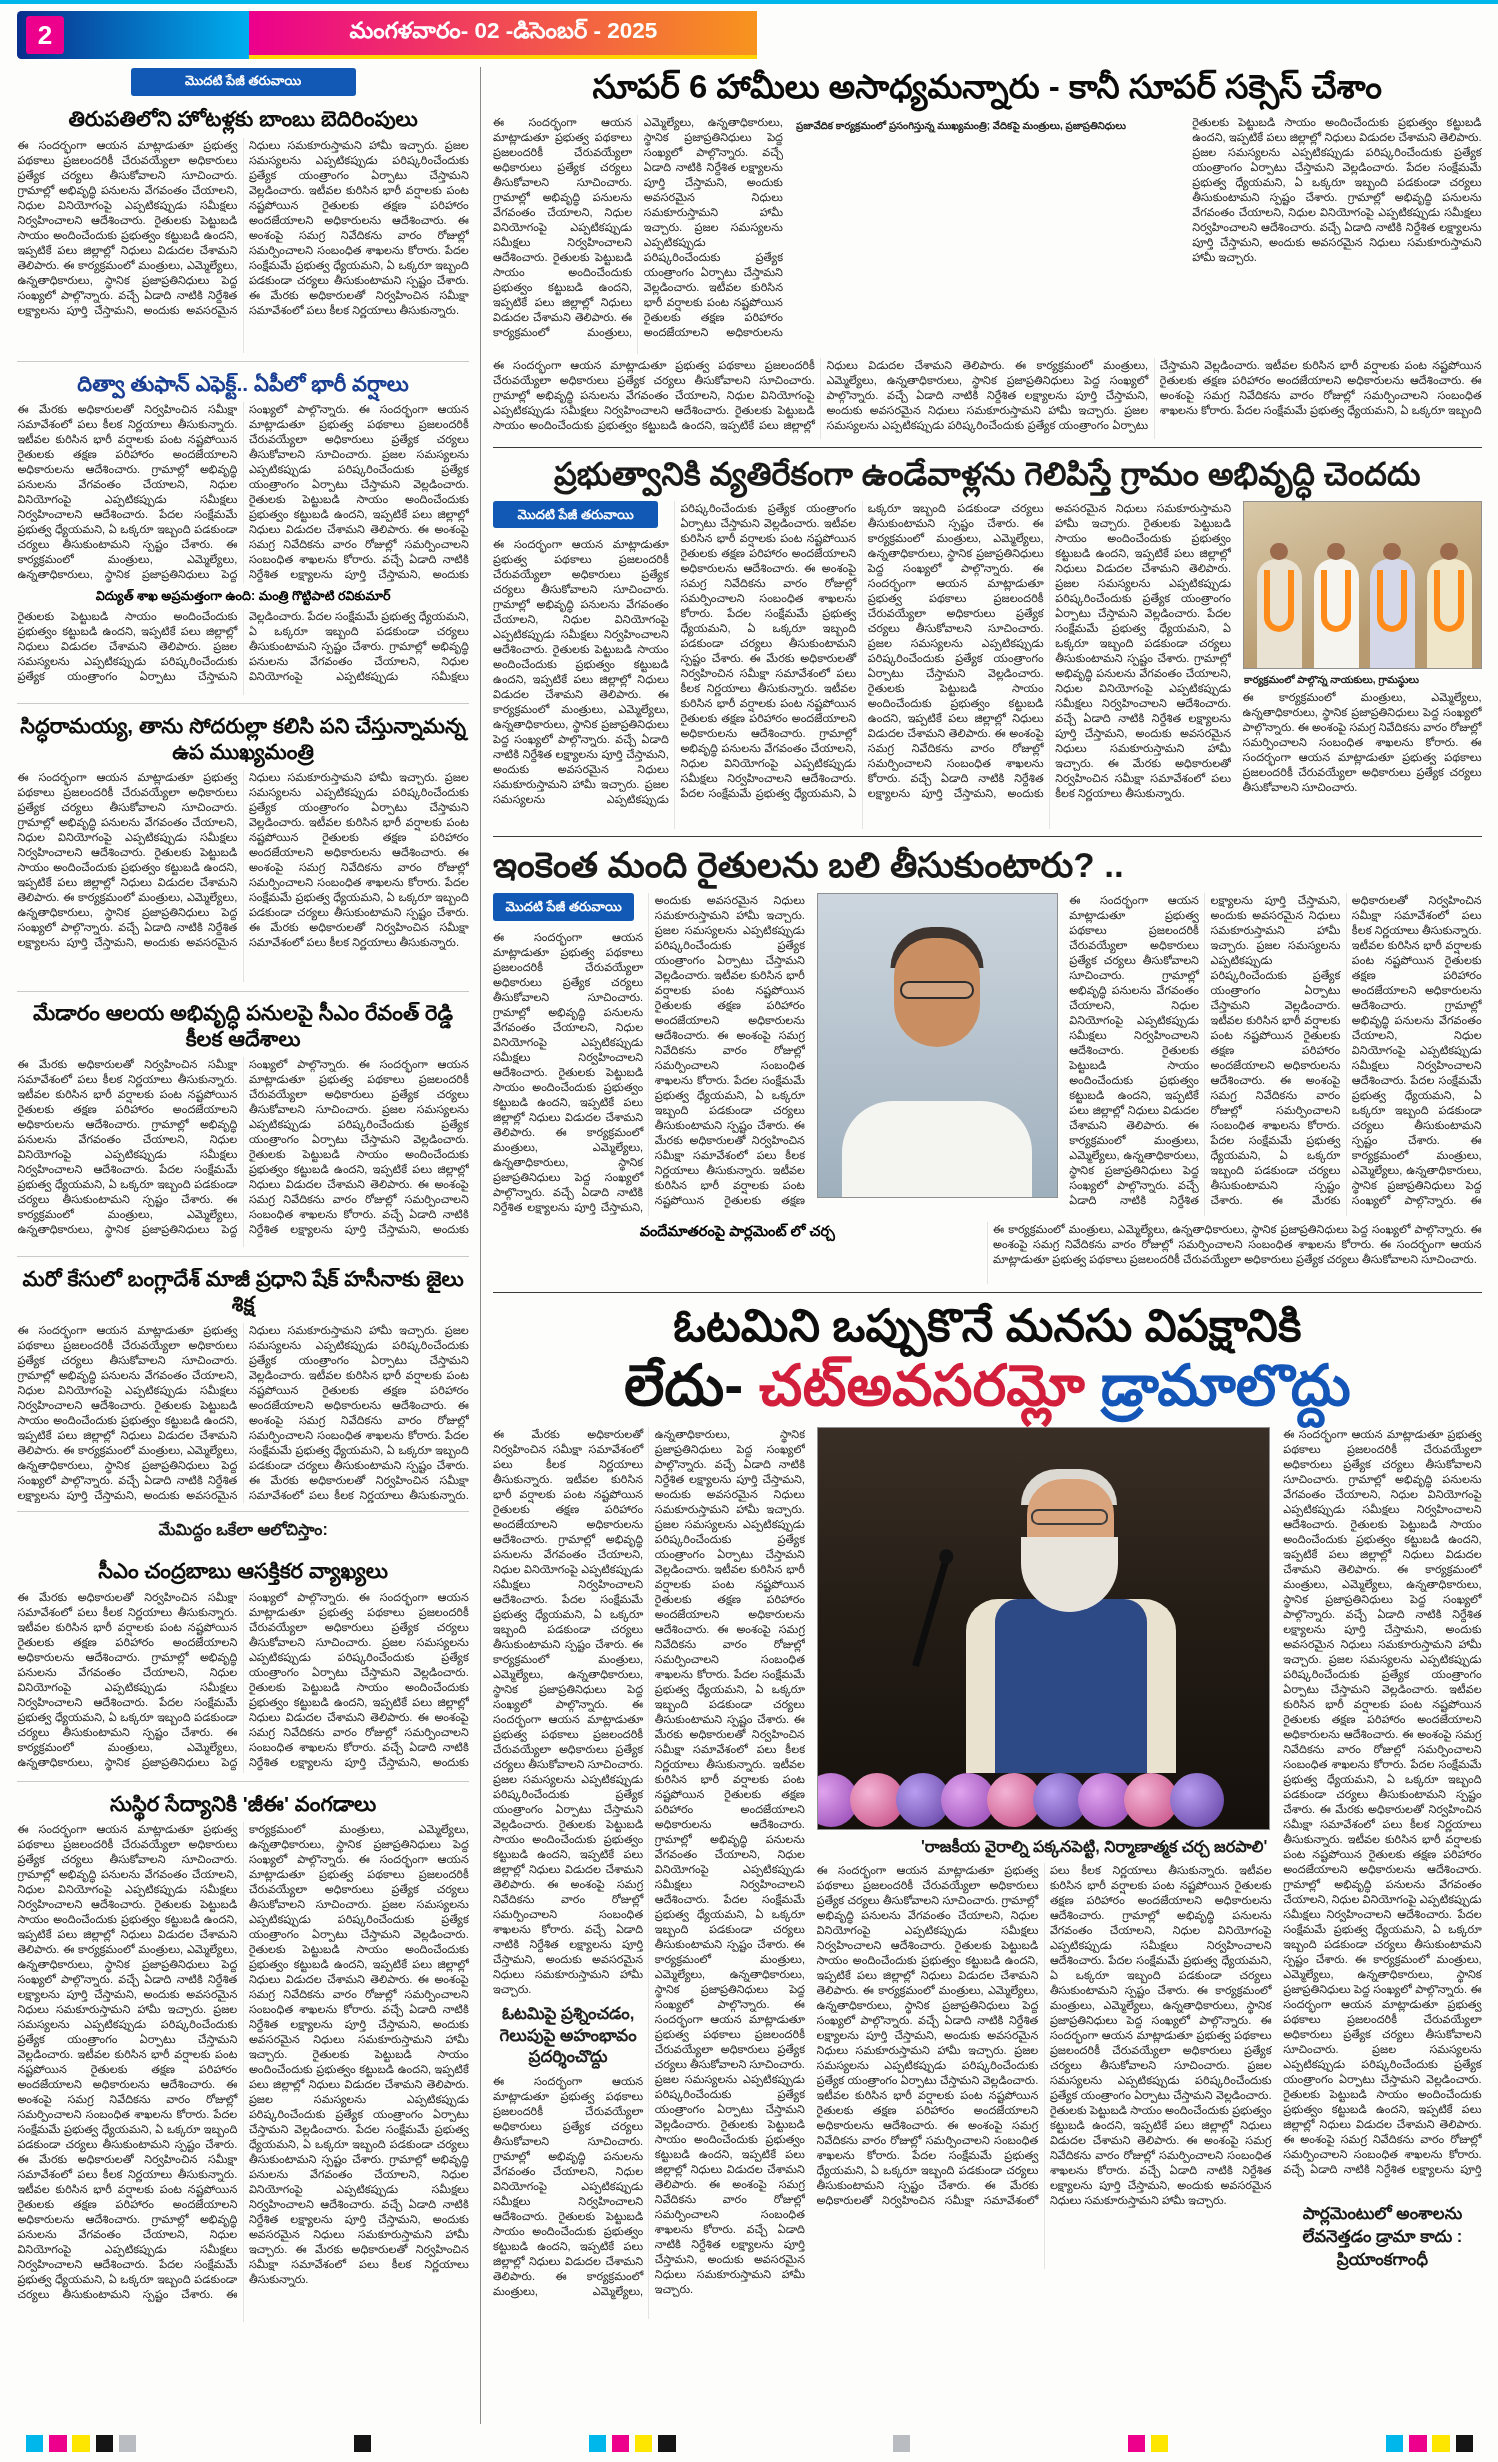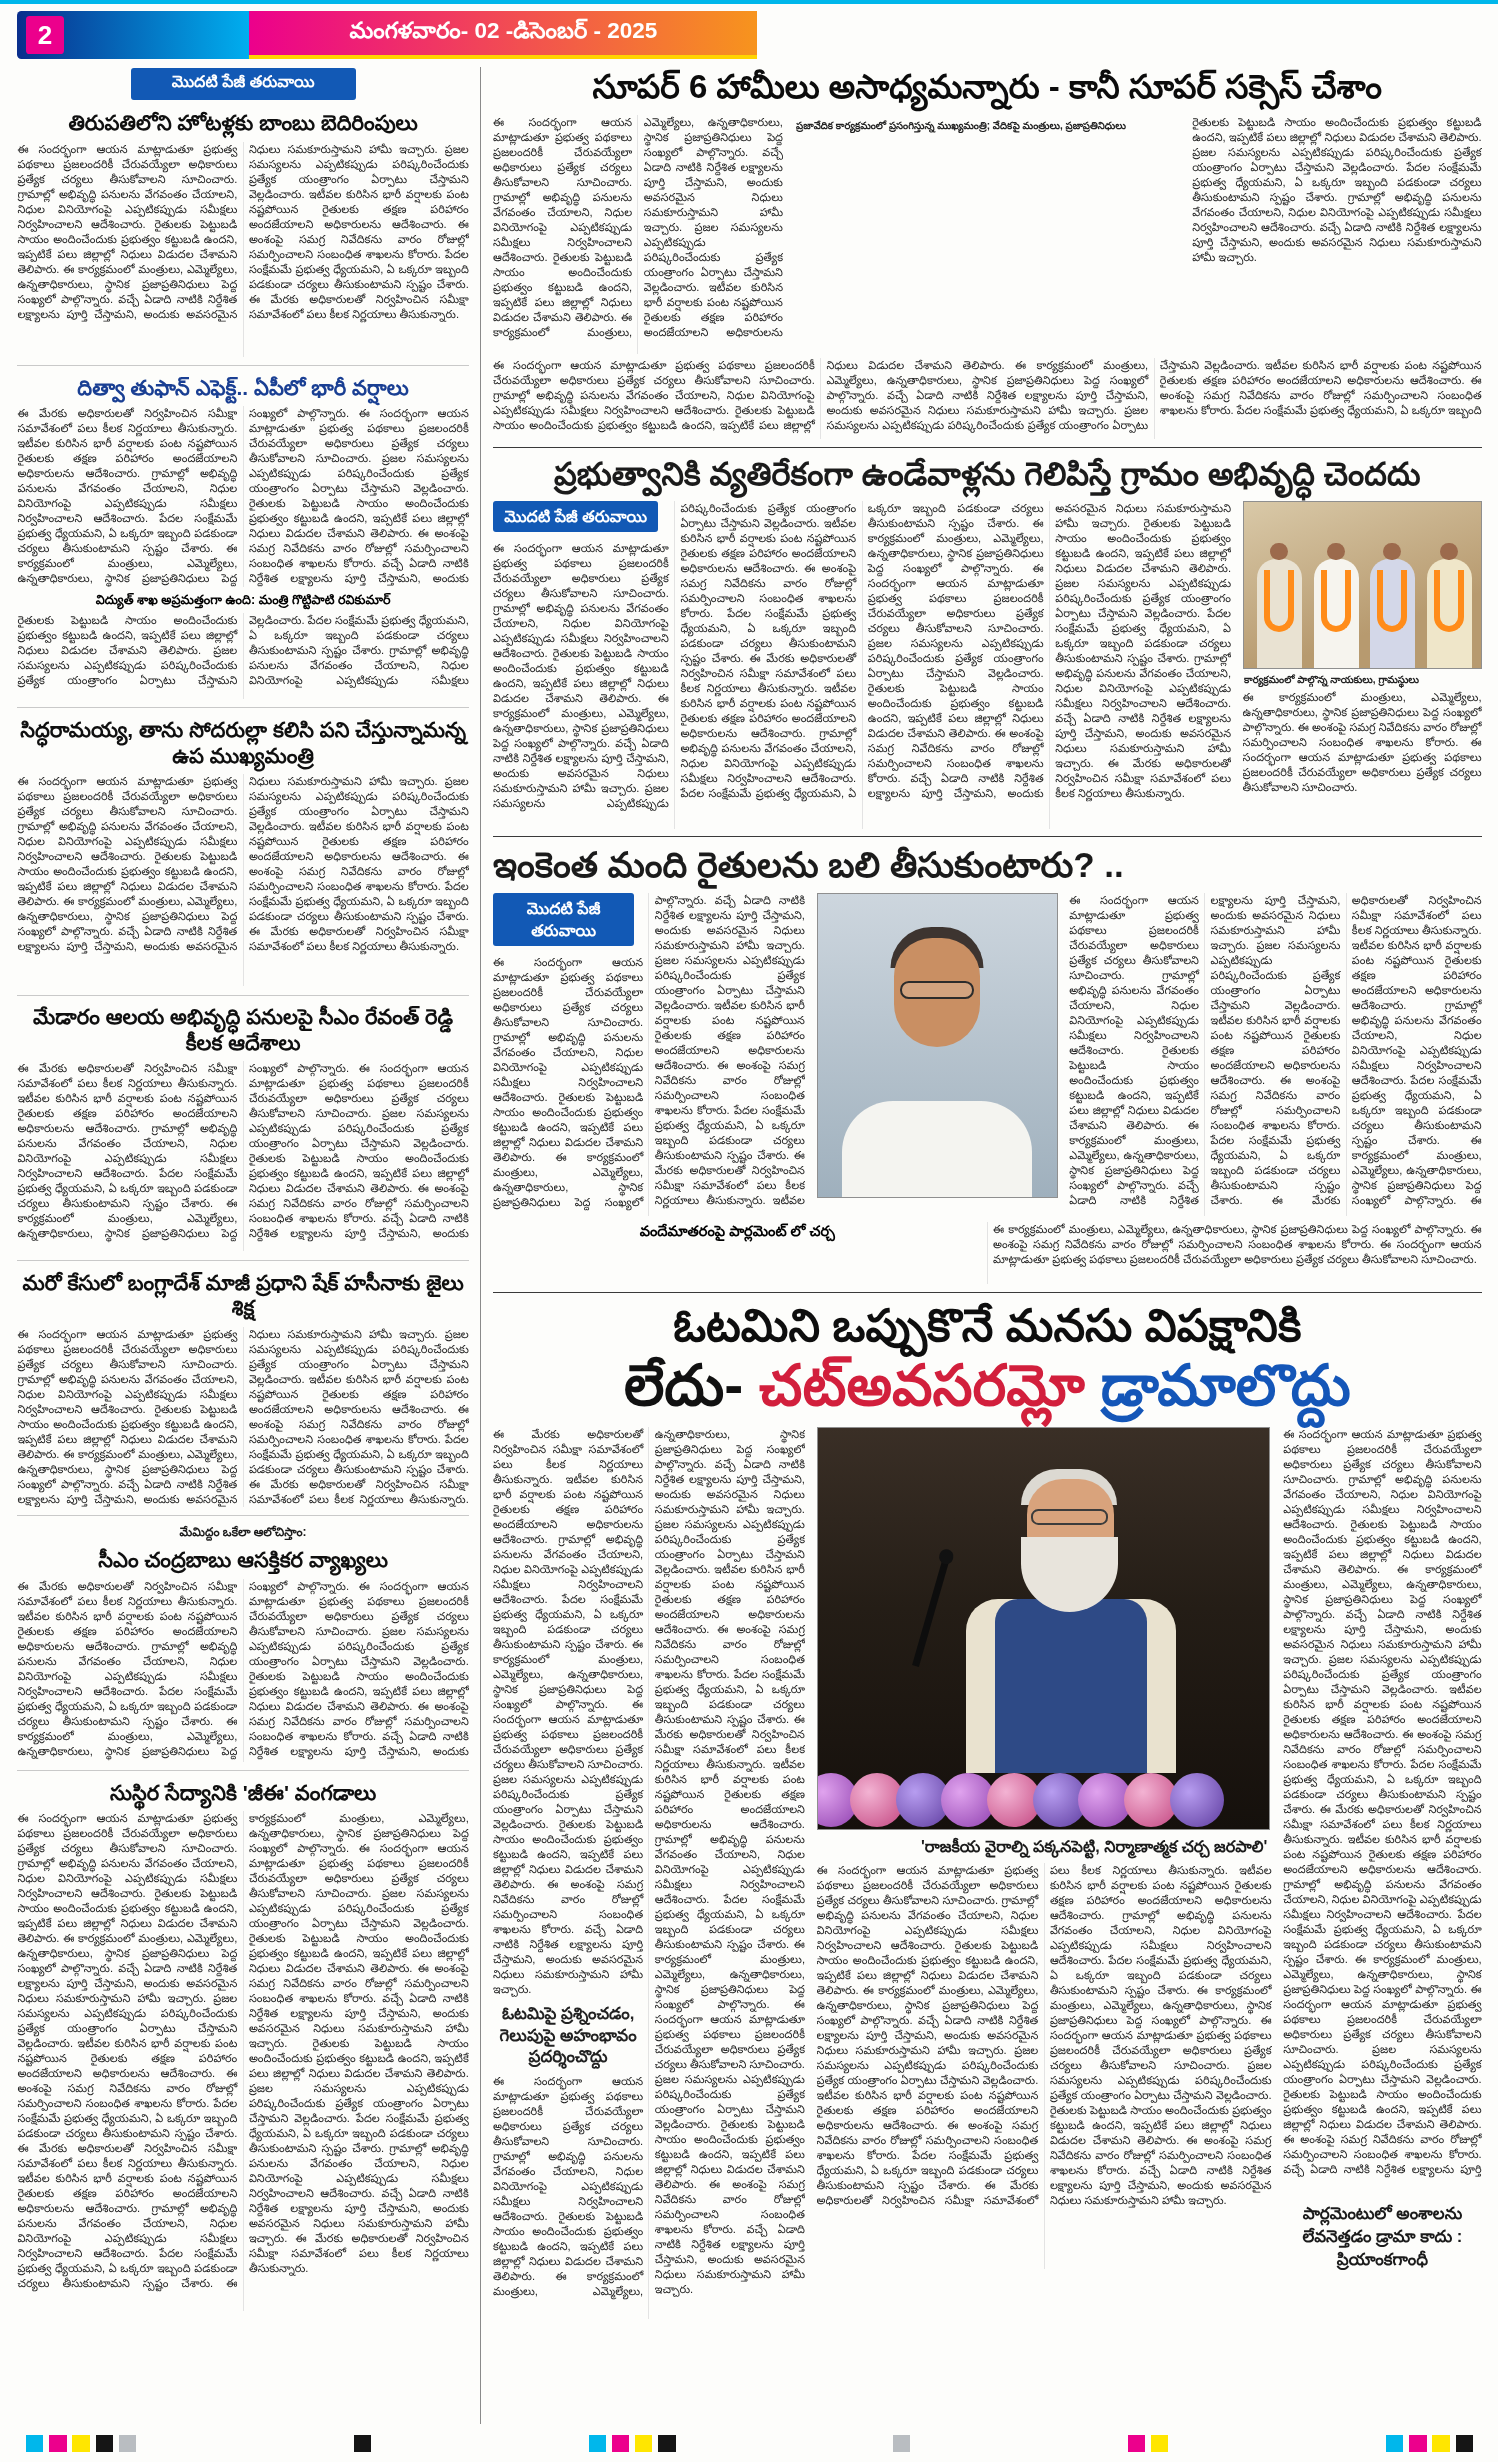--- a/index.html
+++ b/index.html
@@ -21,28 +21,28 @@
               background:linear-gradient(90deg,#00aeef,#ffffff 28%,#ffffff 72%,#ffd7ea); }
   .logo { font-size:36px; font-weight:bold; font-style:italic; color:#e4007c;
           text-shadow:2.2px 2.2px 0 #ffd400, -1.5px -1.5px 0 #00a3e0; letter-spacing:1.5px; }
   .m-right { flex:0 0 508px; display:flex; align-items:center; justify-content:center;
              background:linear-gradient(90deg,#ec008c,#f7941d); border-bottom:4.4px solid #ffd400; }
   .m-date { color:#fff; font-size:22.5px; font-weight:bold; }
   
   .content { display:flex; gap:11.6px; flex:1 1 auto; margin-top:7.3px; overflow:hidden; }
   .leftcol { flex:0 0 464px; border-right:0.7px solid #8a8a8a; padding-right:11.6px; overflow:hidden; }
   .rightcol { flex:1 1 auto; overflow:hidden; }
-  .continued { background:#1259b5; color:#fff; font-weight:bold; font-size:16px; text-align:center;
+  .continued { background:#1259b5; color:#fff; font-weight:bold; font-size:13px; text-align:center;
                border-radius:2.9px; padding:5px 7.3px; width:225px; margin:1.5px auto 10px; }
   .continued.inline { width:94%; margin:0 0 8.7px; }
   article.art { margin-bottom:8.7px; }
   article.art + article.art { border-top:0.7px solid #c9c9c9; padding-top:8.7px; }
   .art h3 { font-size:21px; line-height:1.22; font-weight:bold; text-align:center; margin-bottom:5.8px; color:#101010;}
   .art.h-blue h3 { color:#1a3f93; }
-  .kicker { font-size:12px; font-weight:bold; text-align:center; margin-bottom:5px; }
+  .kicker { font-size:16px; font-weight:bold; text-align:center; margin-bottom:15px; }
   .body { column-count:2; column-gap:11.6px; column-rule:0.7px solid #e3e3e3;
           text-align:justify; font-size:11.2px; line-height:1.34; overflow:hidden; color:#222; }
   .body.c3 { column-count:3; } .body.c4 { column-count:4; } .body.c1 { column-count:1; }
   .body p { margin:0 0 5.8px; }
   .embed-subhead { font-weight:bold; text-align:center; font-size:12.7px; line-height:1.3; margin:4.4px 0; color:#000; }
   .sec-rule { border:none; border-top:1.1px solid #3a3a3a; margin:7.3px 0; }
   .headline-xl { font-size:33px; font-weight:bold; text-align:center; line-height:1.2; margin-bottom:8.7px; color:#0c0c0c; }
   .headline-b  { font-size:32px; font-weight:bold; text-align:center; line-height:1.2; margin-bottom:7.3px; }
   .headline-c  { font-size:35px; font-weight:bold; text-align:left; line-height:1.2; margin-bottom:7.3px; }
   .row { display:flex; gap:11.6px; }

